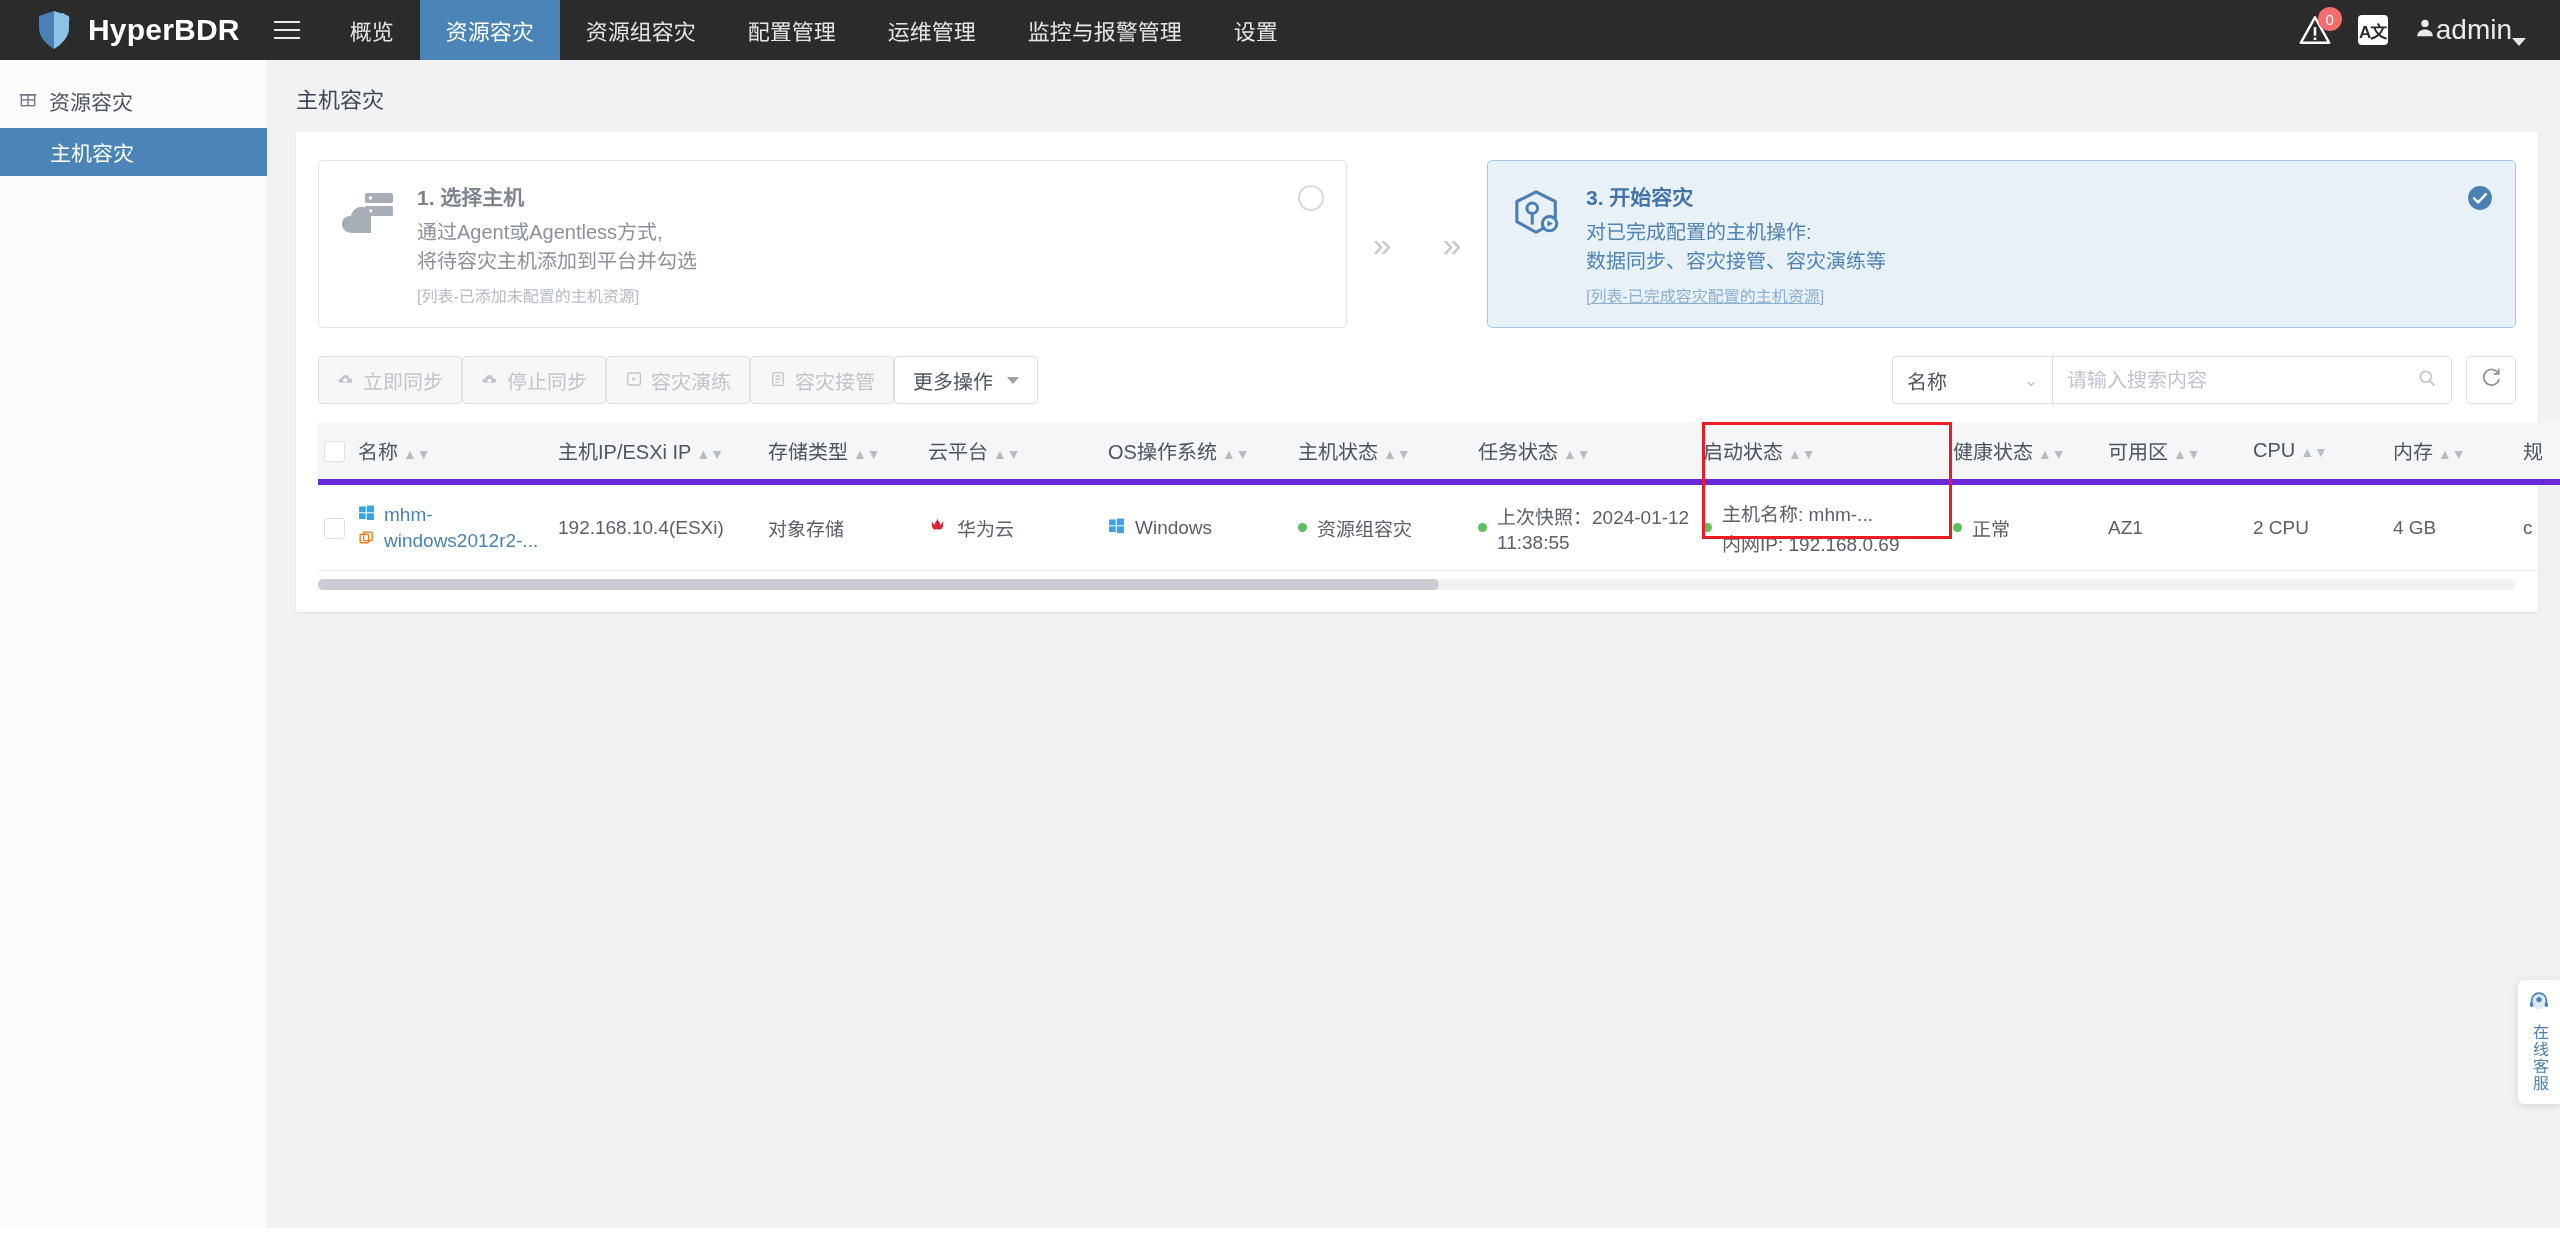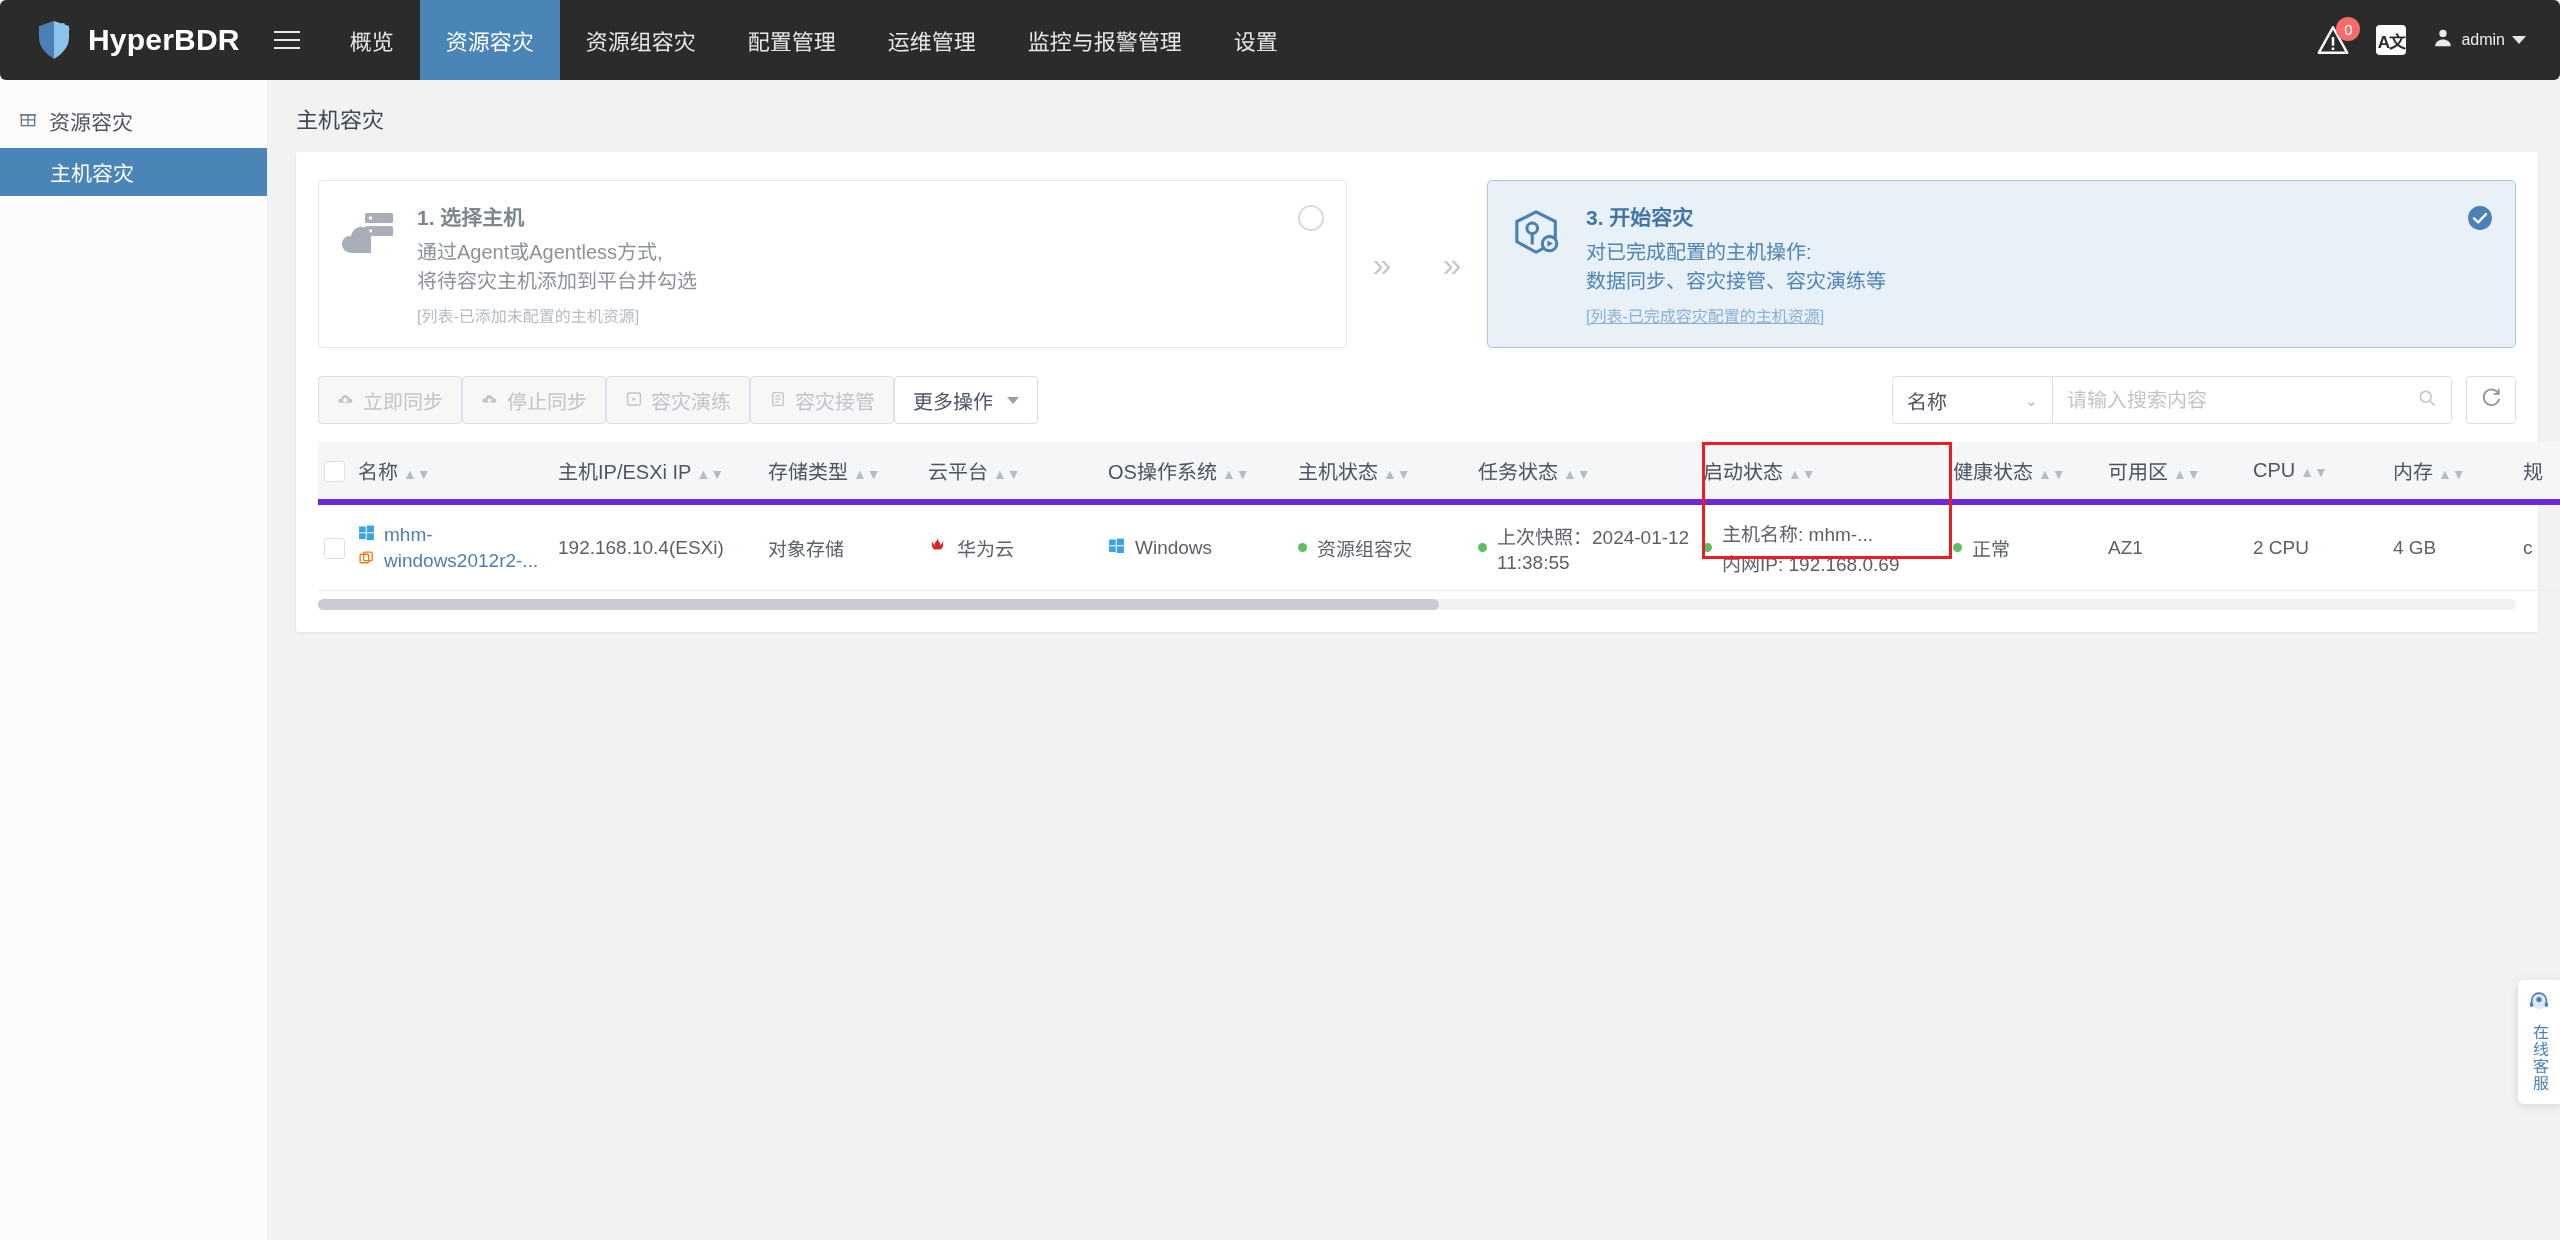--- a/index.html
+++ b/index.html
@@ -6,26 +6,25 @@
   * { box-sizing: border-box; margin: 0; padding: 0; }
   html, body {
     width: 2560px; height: 1240px;
     font-family: "Liberation Sans", "DejaVu Sans", sans-serif;
     background: #ffffff;
     overflow: hidden;
   }
 
   
   .topnav {
-    height: 80px;
+    height: 60px;
     background: #2b2b2b;
     display: flex;
     align-items: stretch;
     position: relative;
-    border-radius: 6px;
   }
   .brand {
     display: flex; align-items: center;
     padding-left: 36px; padding-right: 10px;
     gap: 14px;
   }
   .brand-logo { width: 38px; height: 40px; display:block; }
   .brand-name {
     color: #ffffff; font-size: 30px; font-weight: bold;
     letter-spacing: .2px;
@@ -60,22 +59,22 @@
     display:flex; align-items:center; justify-content:center;
     padding: 0 5px;
   }
   .lang-icon {
     width: 30px; height: 30px; background:#fff; border-radius:4px;
     color:#2b2b2b; font-size: 17px; font-weight: bold;
     display:flex; align-items:center; justify-content:center; cursor:pointer;
     letter-spacing: -1px;
   }
   .user-box {
-    display:flex; align-items:center; gap: 7px;
-    color:#eaeaea; font-size: 16px; cursor:pointer;
+    display:flex; align-items:flex-end; gap: 0;
+    color:#eaeaea; font-size: 28px; cursor:pointer;
   }
   .caret-down {
     width:0;height:0;border-left:7px solid transparent;border-right:7px solid transparent;
     border-top:8px solid #e6e6e6;
   }
 
   
   .body-wrap { display:flex; height: calc(1240px - 72px); background:#f2f2f2; }
 
   .sidebar {

